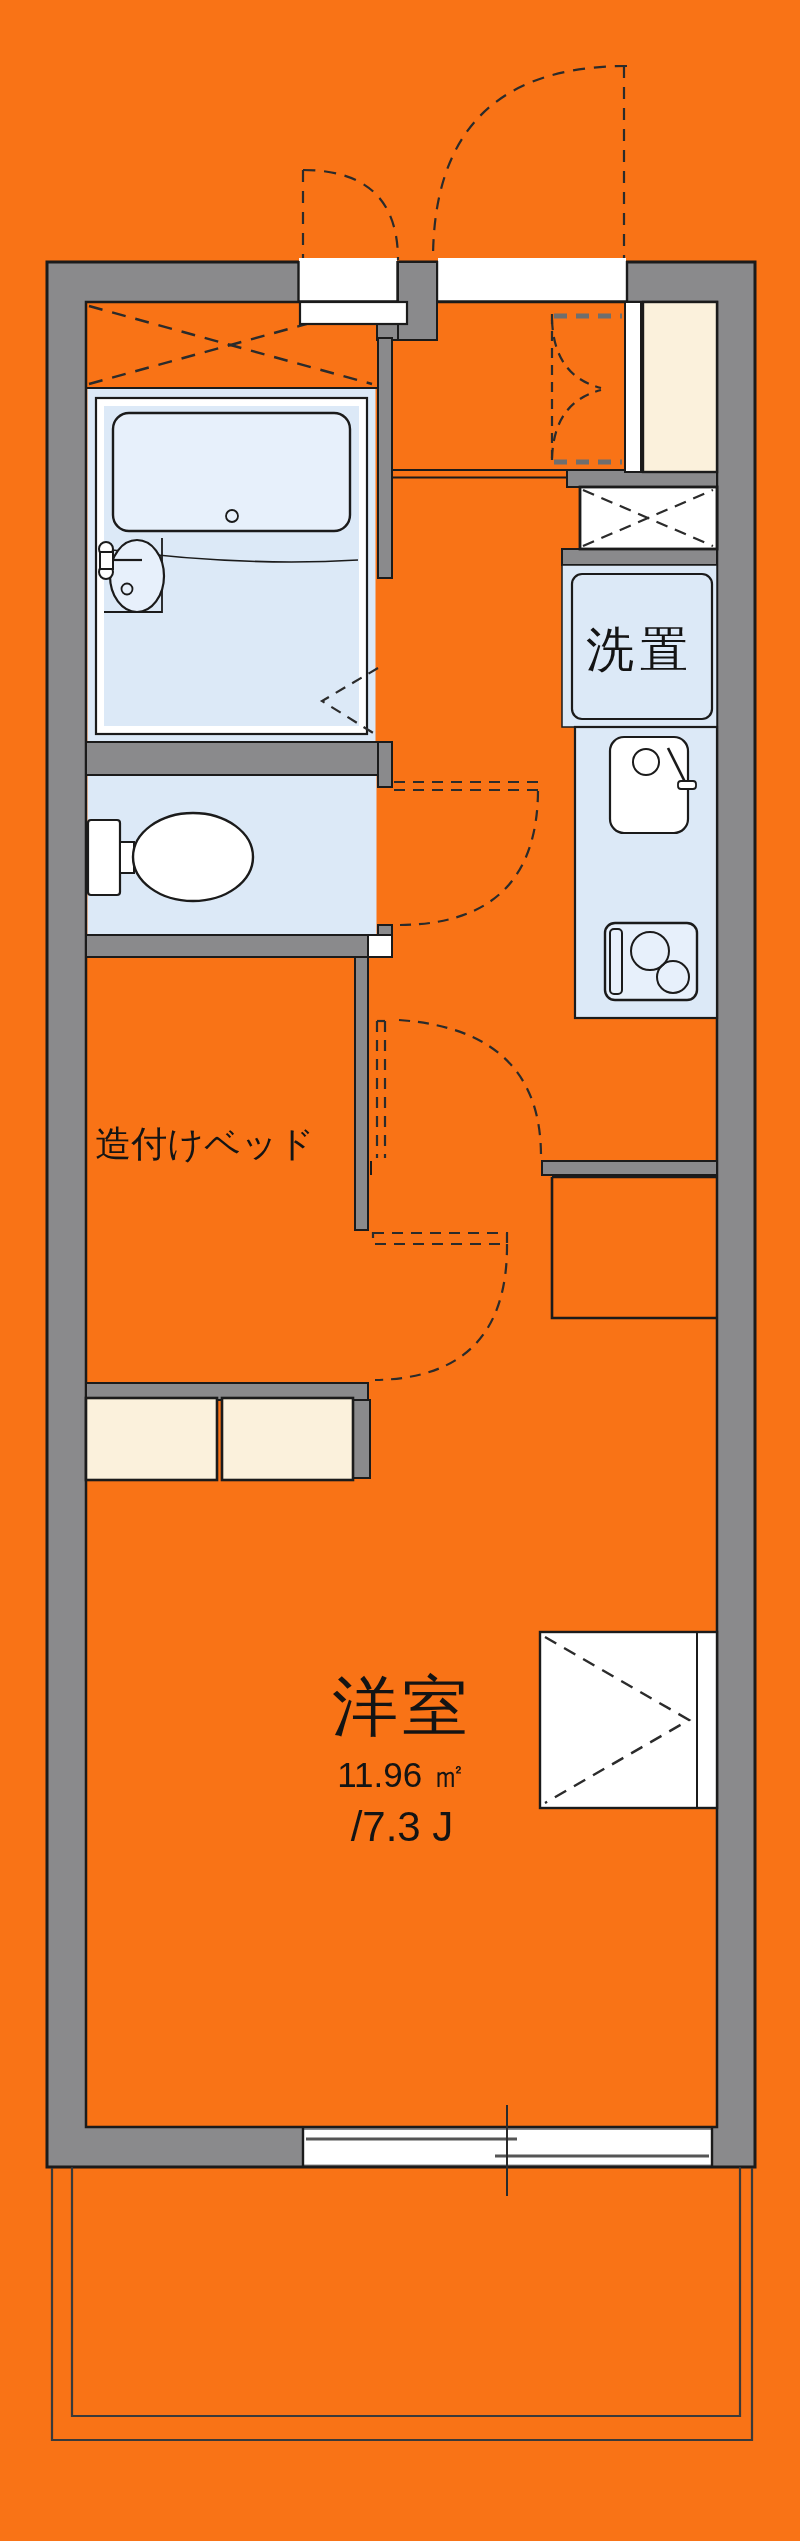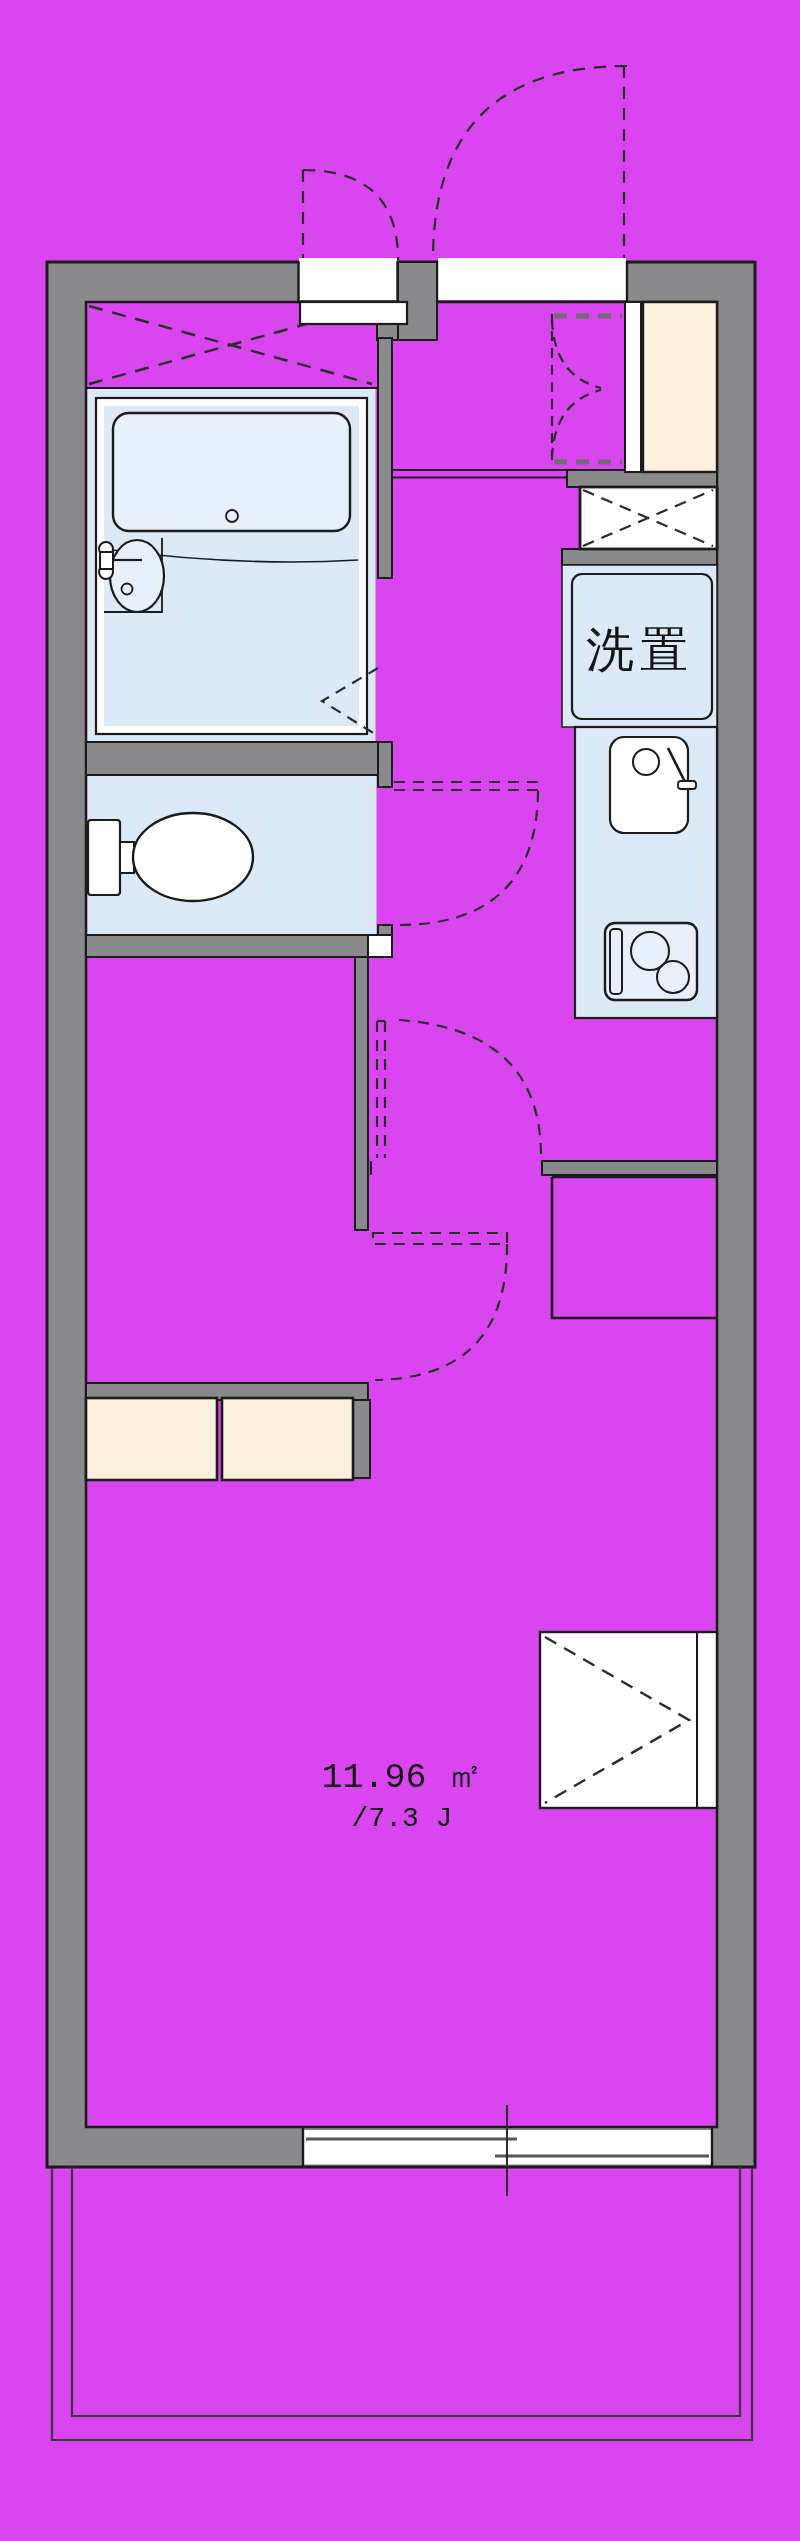--- a/index.html
+++ b/index.html
@@ -1,25 +1,25 @@
 <!DOCTYPE html>
 <html><head>
 <meta charset="utf-8">
 <style>
   html,body{margin:0;padding:0;background:#ffffff;}
-  .plan{position:relative;width:800px;height:2541px;background:#d946ef;overflow:hidden;
-        font-family:Liberation Mono, monospace;}
+  .plan{position:relative;width:800px;height:2541px;background:#f97316;overflow:hidden;
+        font-family:Liberation Sans, sans-serif;}
   .plan svg{position:absolute;left:0;top:0;}
   .label{position:absolute;text-align:center;color:#141414;white-space:nowrap;}
   .lbl-washer{left:562px;top:618px;width:156px;font-size:48px;font-weight:500;letter-spacing:6px;}
   .lbl-bed1{left:55px;top:1120px;width:300px;font-size:36px;font-weight:500;}
   .lbl-bed2{left:55px;top:1176px;width:300px;font-size:36px;font-weight:500;}
   .lbl-room{left:252px;top:1662px;width:300px;font-size:66px;font-weight:500;letter-spacing:4px;}
   .lbl-area{left:252px;top:1752px;width:300px;font-size:35px;}
-  .lbl-tatami{left:252px;top:1803px;width:300px;font-size:28px;}
+  .lbl-tatami{left:252px;top:1803px;width:300px;font-size:42px;}
 </style>
 </head>
 <body>
 
 <div class="plan">
   <svg width="800" height="2541" viewBox="0 0 800 2541">
 
     <g>
       <path d="M47,262 H755 V2167 H47 Z M86,302 H717 V2127 H86 Z" fill="#8a8a8c" fill-rule="evenodd" stroke="none"></path>
       <rect x="47" y="262" width="708" height="1905" fill="none" stroke="#1b1b1b" stroke-width="3"></rect>
@@ -200,15 +200,17 @@
       <line x1="495" y1="2156" x2="709" y2="2156" stroke="#555555" stroke-width="3"></line>
       <line x1="507" y1="2105" x2="507" y2="2196" stroke="#2b2b2b" stroke-width="2"></line>
     </g>
     <g fill="none" stroke="#3a3a3a" stroke-width="2.2">
       <path d="M52,2168 V2440 H752 V2168"></path>
       <path d="M72,2168 V2416 H740 V2168" stroke-linecap="round"></path>
     </g>
   </svg>
 
   <div class="label lbl-washer">洗置</div>
+  <div class="label lbl-bed1">造付けベッド</div>
+  <div class="label lbl-room">洋室</div>
   <div class="label lbl-area">11.96 ㎡</div>
   <div class="label lbl-tatami">/7.3 J</div>
 </div>
 
 </body></html>

